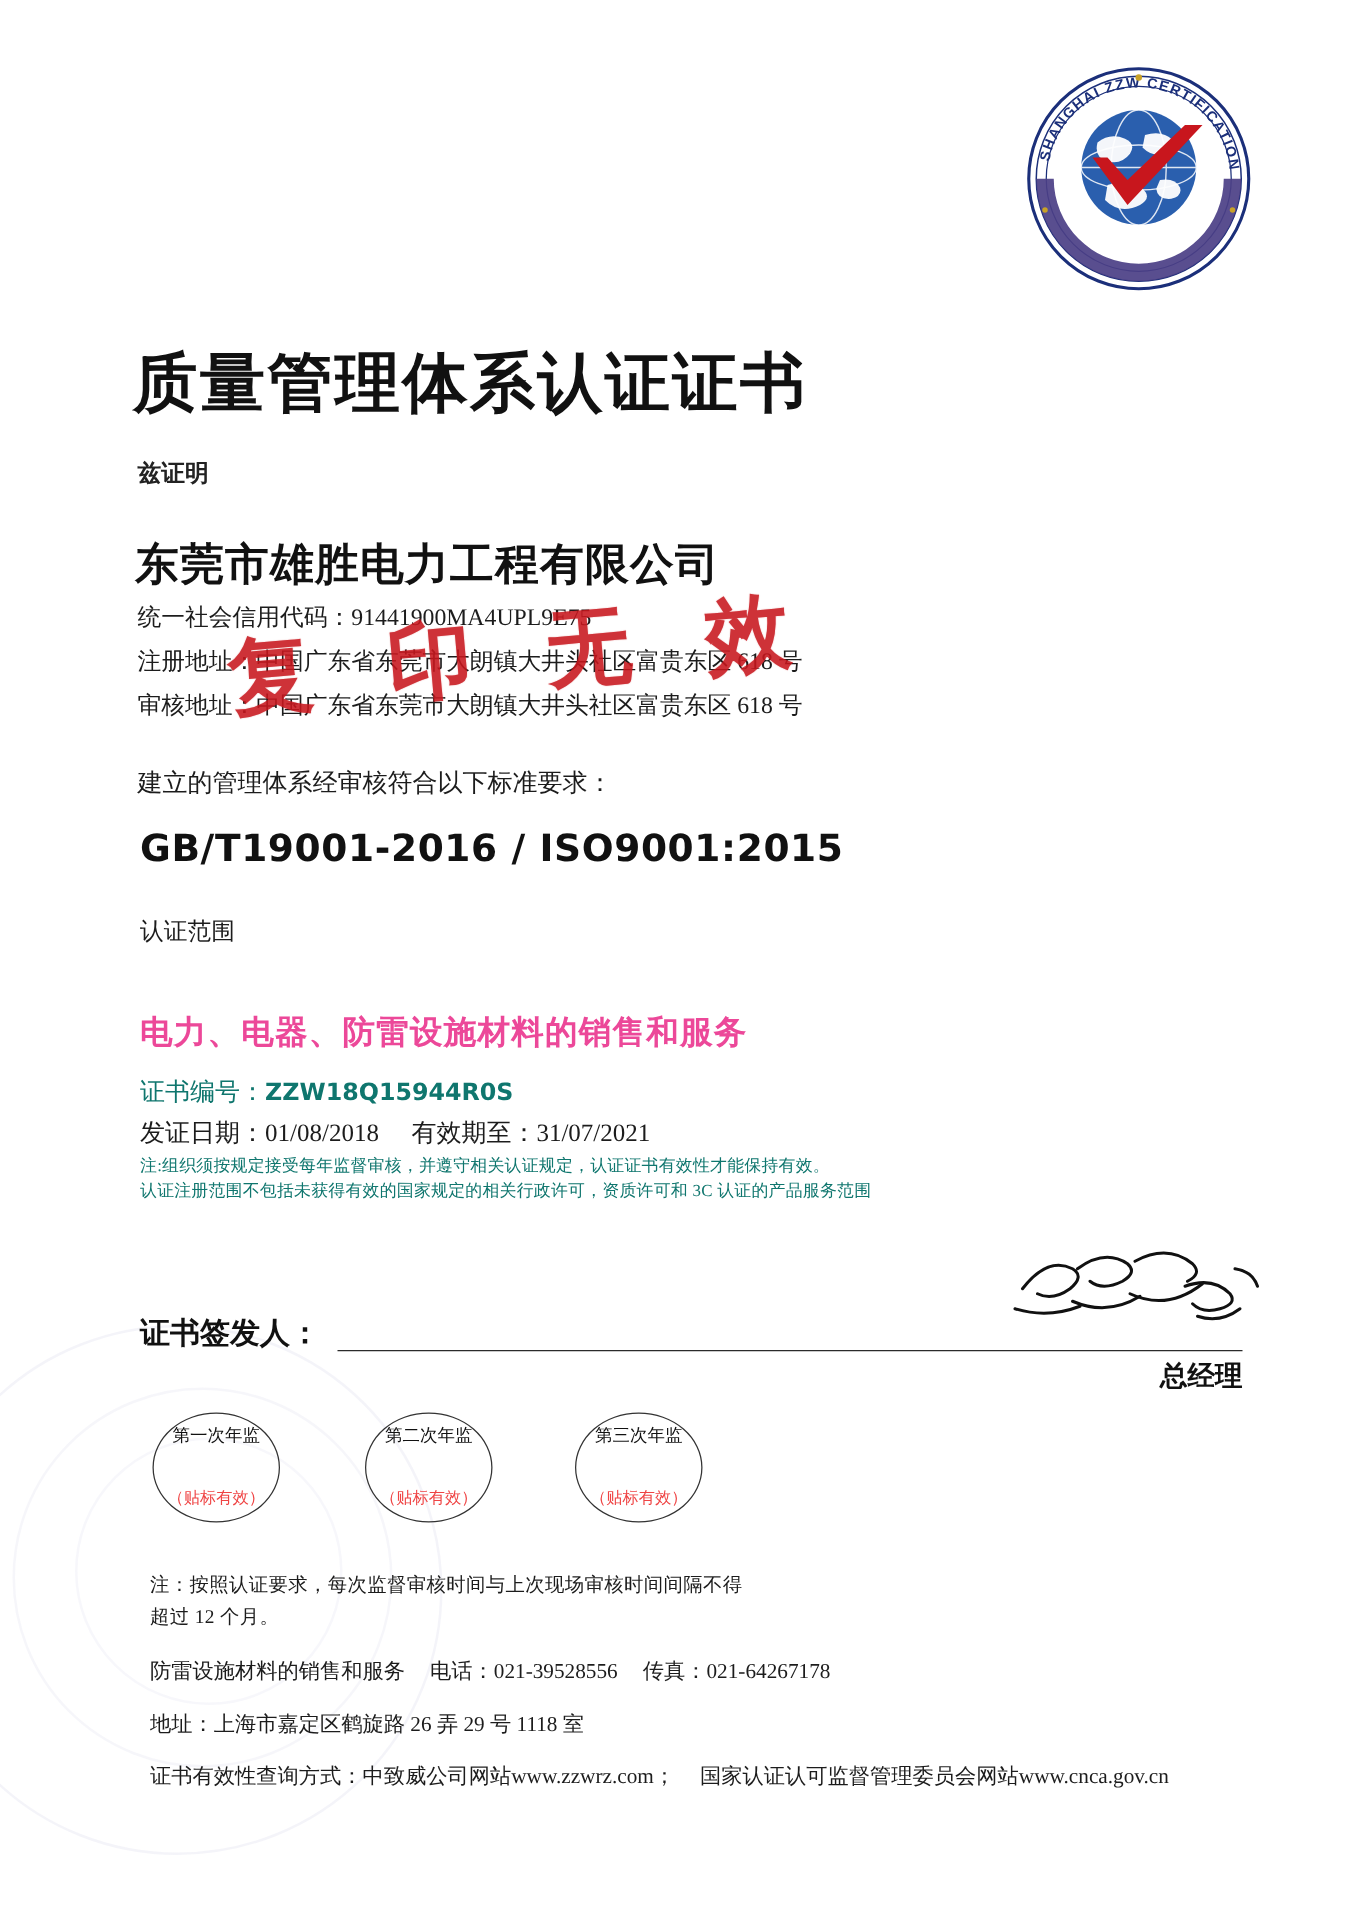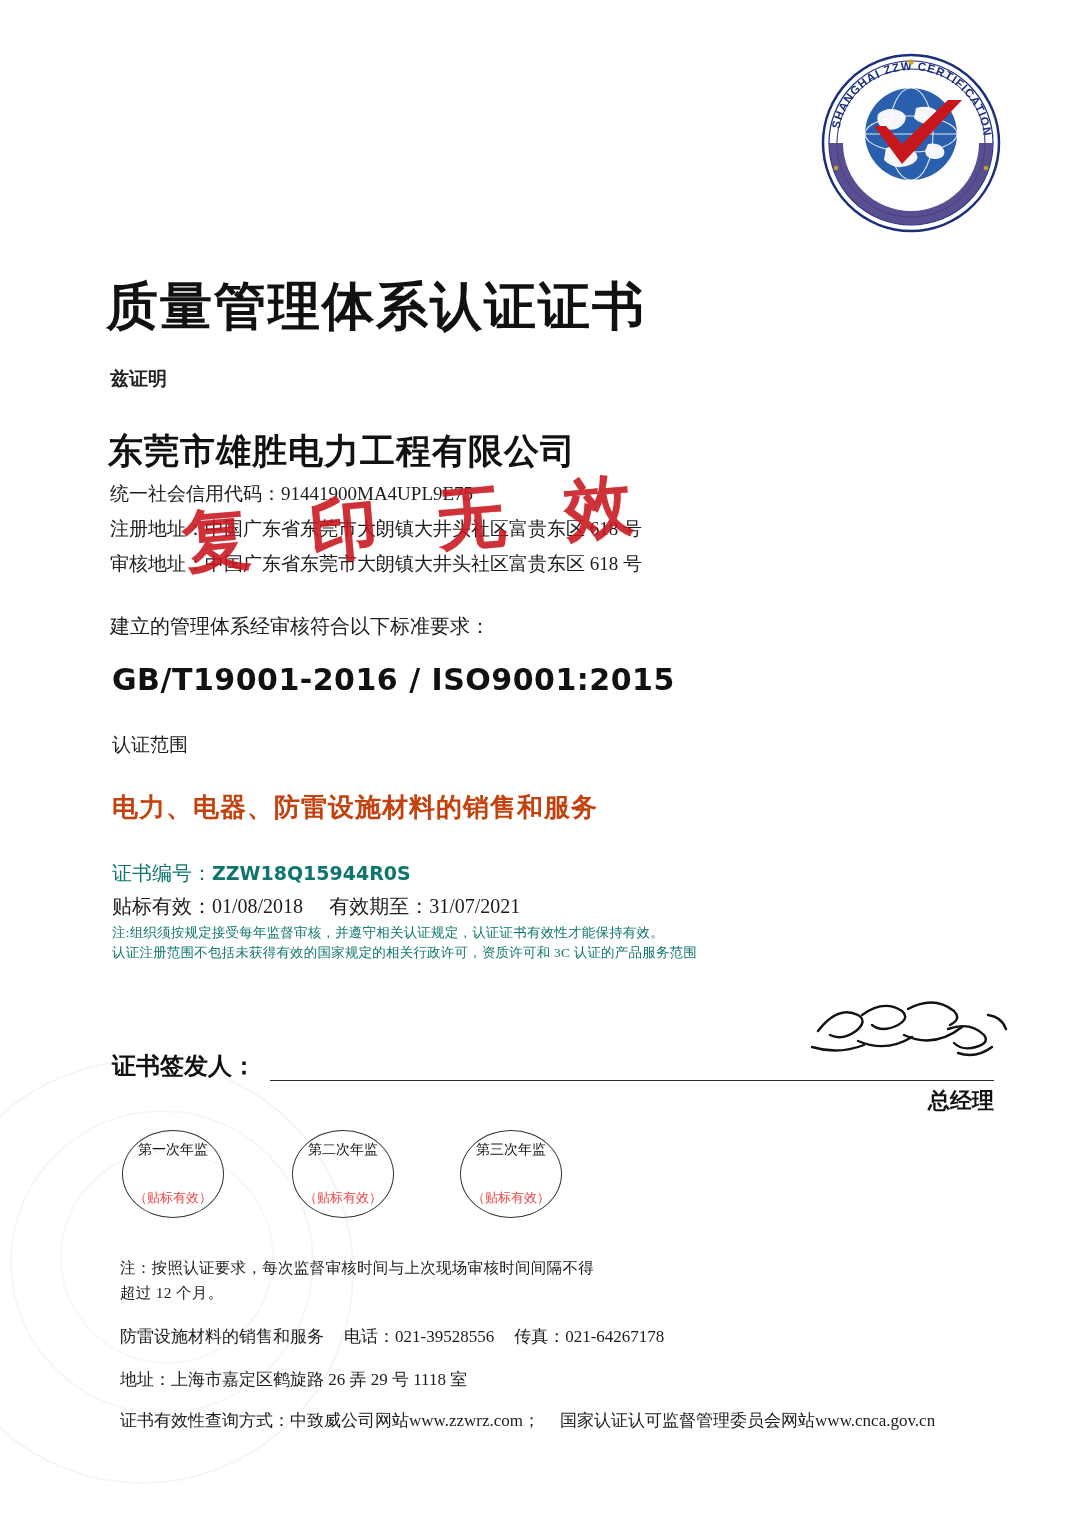--- a/index.html
+++ b/index.html
@@ -119,25 +119,25 @@
     position: absolute;
     left: 112px;
     top: 732px;
     font-size: 19px;
     color: #1c1c1c;
   }
 
   .scope-text {
     position: absolute;
     left: 112px;
-    top: 790px;
+    top: 808px;
     font-size: 26px;
     font-weight: 600;
     letter-spacing: 1px;
-    color: #c2410c;
+    color: #ec4899;
   }
 
   .cert-no {
     position: absolute;
     left: 112px;
     top: 860px;
     font-size: 20px;
     color: #0f766e;
   }
   .cert-no .v {
@@ -340,21 +340,21 @@
 
 <div class="lbl-scope">认证范围</div>
 
 <div class="scope-text">电力、电器、防雷设施材料的销售和服务</div>
 
 <div class="cert-no">
   <span class="k">证书编号：</span><span class="v">ZZW18Q15944R0S</span>
 </div>
 
 <div class="dates">
-  <span class="k">贴标有效：</span><span class="v">01/08/2018</span><span class="gap"></span><span class="k">有效期至：</span><span class="v">31/07/2021</span>
+  <span class="k">发证日期：</span><span class="v">01/08/2018</span><span class="gap"></span><span class="k">有效期至：</span><span class="v">31/07/2021</span>
 </div>
 
 <div class="note-small" id="note1">注:组织须按规定接受每年监督审核，并遵守相关认证规定，认证证书有效性才能保持有效。</div>
 <div class="note-small" id="note2">认证注册范围不包括未获得有效的国家规定的相关行政许可，资质许可和 3C 认证的产品服务范围</div>
 
 <div class="sign-label">证书签发人：</div>
 <div class="sign-rule"></div>
 <div class="sign-title">总经理</div>
 <svg class="signature-svg" viewBox="0 0 220 95">
   <g fill="none" stroke="#111" stroke-width="2.4" stroke-linecap="round">

